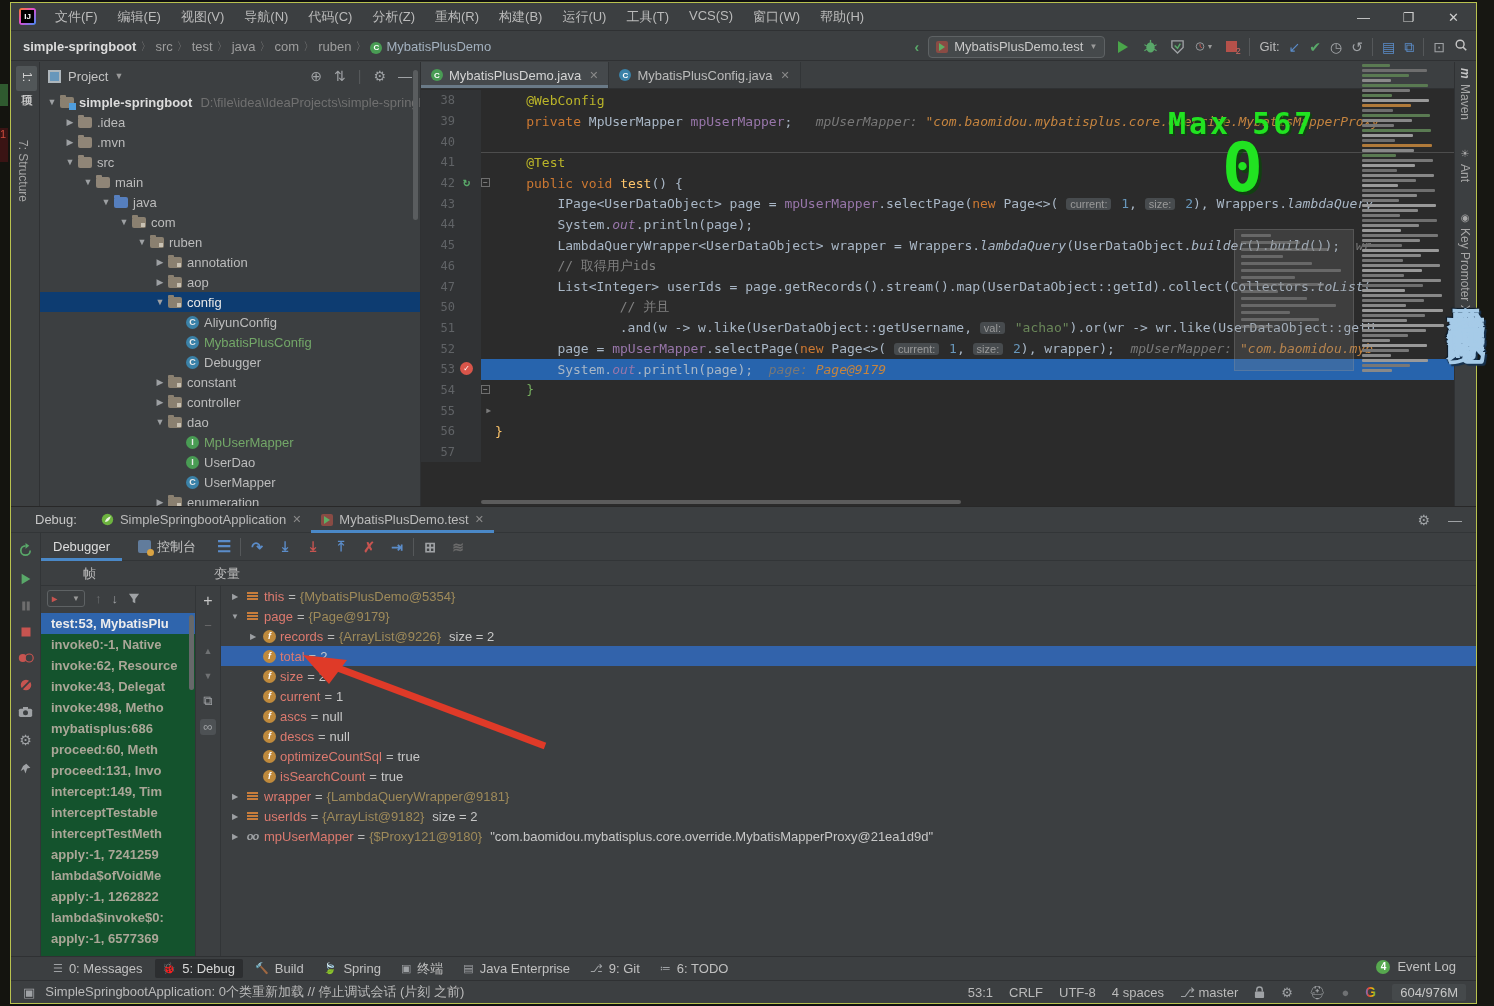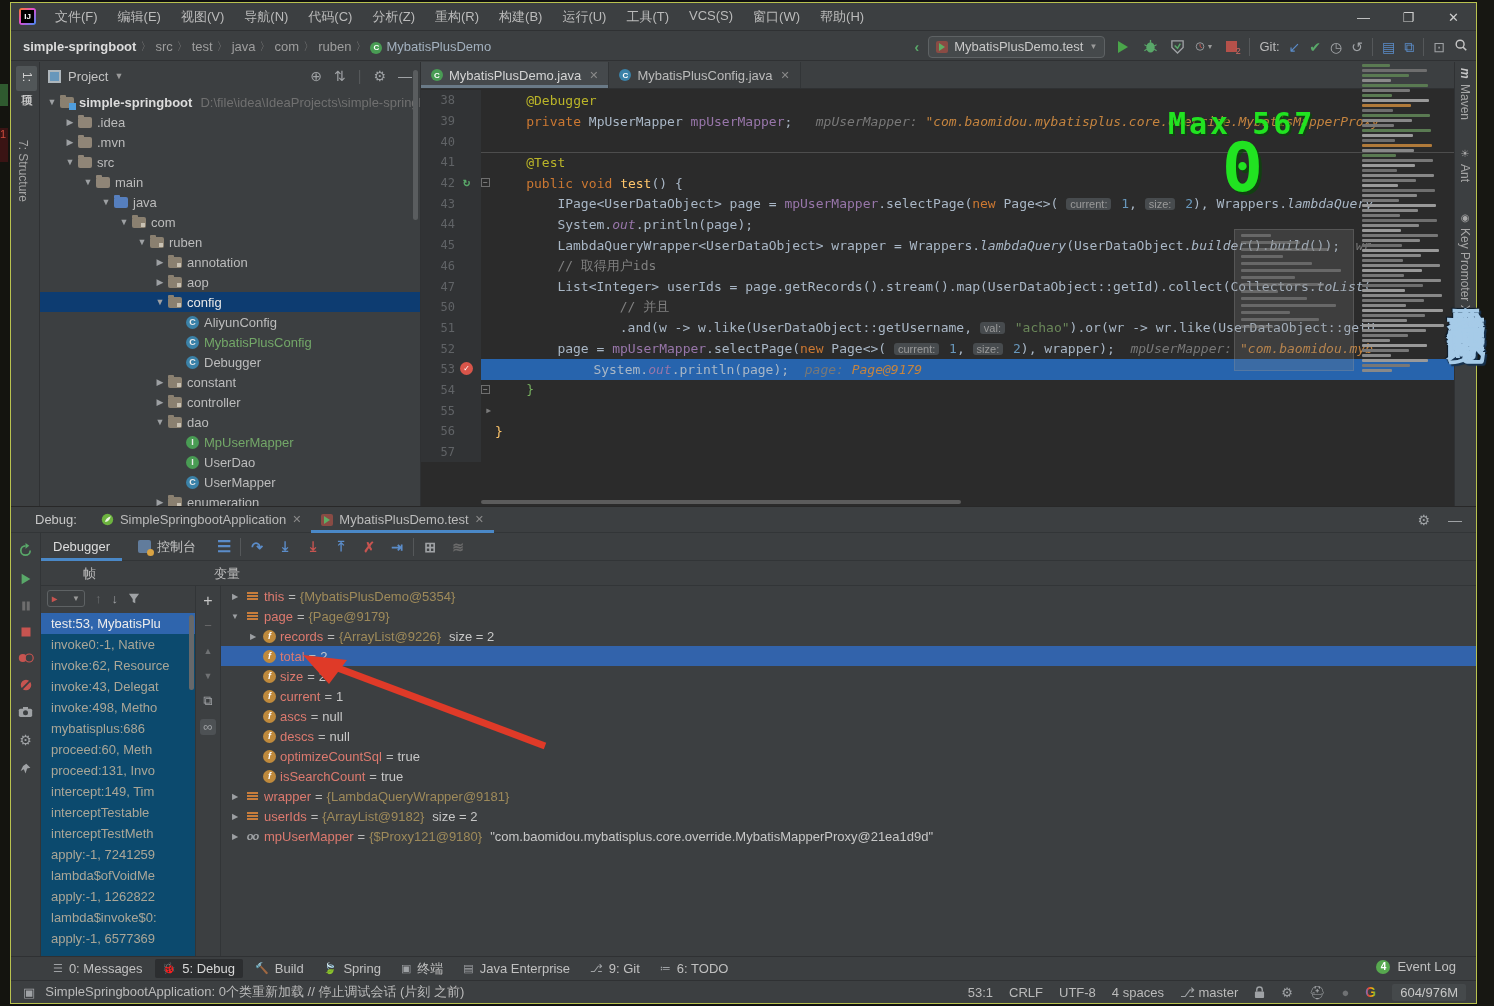--- a/index.html
+++ b/index.html
@@ -89,21 +89,21 @@
   .etabs { height:27px; background:#3c3f41; display:flex; border-bottom:1px solid #2f3133; }
   .etab { display:flex; align-items:center; gap:6px; padding:0 10px; color:#bbbbbb; border-right:1px solid #323537; }
   .etab.active { background:#45494c; box-shadow:inset 0 -3px 0 #6a7a87; color:#d4d4d4; }
   .etab .x { color:#8a8a8a; font-size:11px; margin-left:2px; }
   .ecls { width:12px; height:12px; border-radius:50%; font-size:8px; font-weight:bold; color:#fff;
           display:flex; align-items:center; justify-content:center; }
   .ecls.test { background:#499C54; }
   .ecls.norm { background:#3b82a8; }
   .ebody { position:absolute; top:28px; left:0; right:0; bottom:0; font-family:"DejaVu Sans Mono","Liberation Mono",monospace; font-size:13px; }
   .cline { height:20.7px; display:flex; align-items:center; position:relative; white-space:pre; }
-  .cline.cur { background:#2764ad;gap:36px; }
+  .cline.cur { background:#2764ad; }
   .cline.sep:before { content:""; position:absolute; left:60px; right:0; top:0; border-top:1px solid #4d4d4d; }
   .gut { width:60px; flex:none; background:#313335; color:#606366; text-align:right; position:relative;
          padding-right:26px; font-size:12px; align-self:stretch; display:flex; align-items:center; justify-content:flex-end; }
   .cline.cur .gut { background:#313335; }
   .gicon { position:absolute; right:8px; top:3px; width:13px; height:13px; }
   .bp { background:#d8554a; border-radius:50%; color:#fff; font-size:9px; display:flex; align-items:center; justify-content:center; }
   .runm { color:#59a869; font-weight:bold; font-size:12px; line-height:13px; text-align:center; }
   .foldm { position:absolute; right:-9px; top:5px; width:9px; height:9px; border:1px solid #6e6e6e; background:#2b2b2b;
            color:#9a9a9a; font-size:8px; line-height:7px; text-align:center; z-index:2; }
   .folda { position:absolute; right:-10px; top:6px; color:#7a7a7a; font-size:8px; z-index:2; }
@@ -141,21 +141,21 @@
   .dcols { position:absolute; left:30px; right:0; top:55px; height:24px; display:flex; border-bottom:1px solid #323537; }
   .dcols .hc { color:#bcbcbc; }
   .dleft { position:absolute; left:0; top:26px; bottom:0; width:30px; border-right:1px solid #323537;
            display:flex; flex-direction:column; align-items:center; padding-top:10px; gap:14px; }
   .dleft svg { display:block; }
   .frames { position:absolute; left:30px; top:79px; bottom:0; width:155px; border-right:1px solid #323537; overflow:hidden; }
   .fcombo { height:25px; display:flex; align-items:center; gap:10px; padding-left:6px; color:#9fa2a5; }
   .fcombo .box { width:38px; height:17px; border:1px solid #5e6264; border-radius:3px; display:flex; align-items:center;
                  justify-content:space-between; padding:0 4px; font-size:8px; }
   .fcombo .box b { color:#c75450; font-size:10px; }
-  .flist { position:absolute; top:27px; left:0; right:0; bottom:0; background:#0c4a6e; }
+  .flist { position:absolute; top:27px; left:0; right:0; bottom:0; background:#14532d;font-weight:bold; }
   .frow { height:21px; line-height:21px; padding-left:10px; color:#aaa697; white-space:nowrap; overflow:hidden; }
   .frow.sel { background:#2f65ad; color:#ececec; }
   .fscroll { position:absolute; right:1px; top:29px; width:5px; height:75px; background:#66686a; border-radius:3px; }
   .wstrip { position:absolute; left:185px; top:79px; bottom:0; width:25px; border-right:1px solid #323537;
             display:flex; flex-direction:column; align-items:center; padding-top:8px; gap:11px; color:#9fa2a5; }
   .wstrip .wi { font-size:13px; line-height:14px; }
   .wstrip .sel { background:#4d5154; border-radius:3px; padding:1px 3px; }
   .vars { position:absolute; left:210px; top:79px; right:0; bottom:0; overflow:hidden; }
   .vrow { height:20px; display:flex; align-items:center; white-space:nowrap; }
   .vrow.sel { background:#3263ab; }
@@ -453,21 +453,21 @@
               <span>MybatisPlusDemo.java</span>
               <span class="x">✕</span>
             </div>
             <div class="etab">
               <span class="ecls norm">C</span>
               <span>MybatisPlusConfig.java</span>
               <span class="x">✕</span>
             </div>
           </div>
         <div class="ebody" id="ebody">
-            <div class="cline"><div class="gut">38</div><div class="ctext"><span style="display: inline-block; width: 31.2px;"></span><span class="seg-a">@Debugger</span></div></div>
+            <div class="cline"><div class="gut">38</div><div class="ctext"><span style="display: inline-block; width: 31.2px;"></span><span class="seg-a">@WebConfig</span></div></div>
             <div class="cline"><div class="gut">39</div><div class="ctext"><span style="display: inline-block; width: 31.2px;"></span><span class="seg-k">private</span><span class="seg-d"> MpUserMapper </span><span class="seg-f">mpUserMapper</span><span class="seg-d">;</span><span class="seg-dh">   mpUserMapper: </span><span class="seg-dv">"com.baomidou.mybatisplus.core.override.MybatisMapperProxy</span></div></div>
             <div class="cline"><div class="gut">40</div><div class="ctext"><span style="display: inline-block; width: 0px;"></span></div></div>
             <div class="cline sep"><div class="gut">41</div><div class="ctext"><span style="display: inline-block; width: 31.2px;"></span><span class="seg-a">@Test</span></div></div>
             <div class="cline"><div class="gut">42<div class="gicon runm">↻</div><div class="foldm">−</div></div><div class="ctext"><span style="display: inline-block; width: 31.2px;"></span><span class="seg-k">public</span><span class="seg-d"> </span><span class="seg-k">void</span><span class="seg-d"> </span><span class="seg-m">test</span><span class="seg-d">() {</span></div></div>
             <div class="cline"><div class="gut">43</div><div class="ctext"><span style="display: inline-block; width: 62.4px;"></span><span class="seg-d">IPage&lt;UserDataObject&gt; </span><span class="seg-u">page</span><span class="seg-d"> = </span><span class="seg-f">mpUserMapper</span><span class="seg-d">.selectPage(</span><span class="seg-k">new</span><span class="seg-d"> Page&lt;&gt;( </span><span class="seg-ch">current:</span><span class="seg-n"> 1</span><span class="seg-d">, </span><span class="seg-ch">size:</span><span class="seg-n"> 2</span><span class="seg-d">), Wrappers.</span><span class="seg-mi">lambdaQuery</span></div></div>
             <div class="cline"><div class="gut">44</div><div class="ctext"><span style="display: inline-block; width: 62.4px;"></span><span class="seg-d">System.</span><span class="seg-fi">out</span><span class="seg-d">.println(</span><span class="seg-u">page</span><span class="seg-d">);</span></div></div>
             <div class="cline"><div class="gut">45</div><div class="ctext"><span style="display: inline-block; width: 62.4px;"></span><span class="seg-d">LambdaQueryWrapper&lt;UserDataObject&gt; wrapper = Wrappers.</span><span class="seg-mi">lambdaQuery</span><span class="seg-d">(UserDataObject.</span><span class="seg-mi">builder</span><span class="seg-d">().</span><span class="seg-mi">build</span><span class="seg-d">());</span><span class="seg-dh">  wr</span></div></div>
             <div class="cline"><div class="gut">46</div><div class="ctext"><span style="display: inline-block; width: 62.4px;"></span><span class="seg-c">// 取得用户ids</span></div></div>
             <div class="cline"><div class="gut">47</div><div class="ctext"><span style="display: inline-block; width: 62.4px;"></span><span class="seg-d">List&lt;Integer&gt; userIds = </span><span class="seg-u">page</span><span class="seg-d">.getRecords().stream().map(UserDataObject::getId).collect(Collectors.</span><span class="seg-mi">toList</span><span class="seg-d">(</span></div></div>
             <div class="cline"><div class="gut">50</div><div class="ctext"><span style="display: inline-block; width: 124.8px;"></span><span class="seg-c">// 并且</span></div></div>

